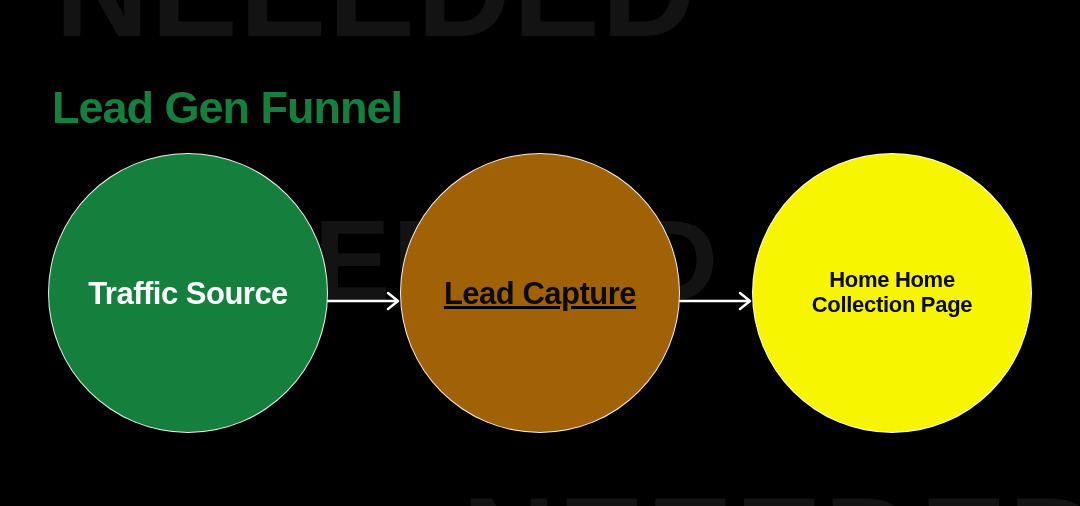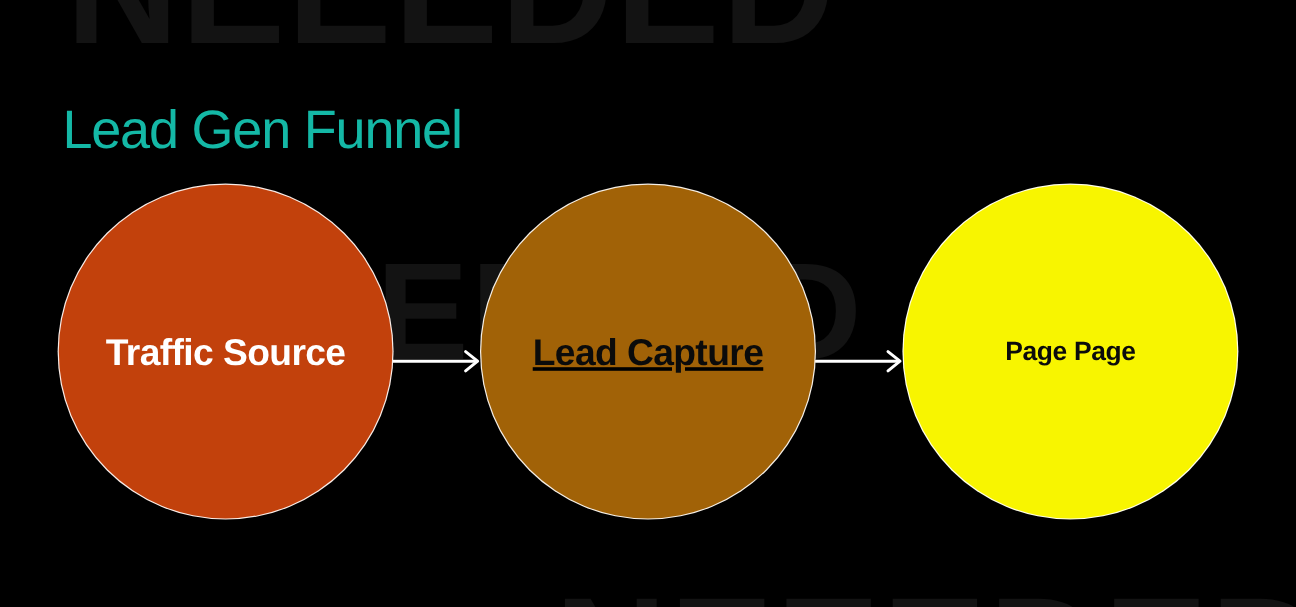--- a/index.html
+++ b/index.html
@@ -24,23 +24,23 @@
     white-space:nowrap;
     user-select:none;
   }
   .wm-top{left:55px;top:-74px;}
   .wm-mid{left:150px;top:203px;font-size:115px;z-index:0;}
   .wm-bottom{left:462px;top:478px;}
   .page-title{
     position:absolute;
     left:52px;top:52px;
     font-size:45px;
-    font-weight:normal;
+    font-weight:bold;
     letter-spacing:-1px;
-    color:#14b8a6;
+    color:#15803d;
     z-index:3;
   }
   .node{
     position:absolute;
     top:153px;
     width:280px;height:280px;
     border-radius:50%;
     border:1.5px solid rgba(255,255,255,0.9);
     box-sizing:border-box;
     display:flex;
@@ -81,25 +81,26 @@
     <g stroke="#FFFFFF" stroke-width="2.5" fill="none" stroke-linecap="round" stroke-linejoin="round">
       <line x1="326" y1="301" x2="397" y2="301"></line>
       <polyline points="388,293 398,301 388,309"></polyline>
     </g>
     <g stroke="#FFFFFF" stroke-width="2.5" fill="none" stroke-linecap="round" stroke-linejoin="round">
       <line x1="680" y1="301" x2="749" y2="301"></line>
       <polyline points="740,293 750,301 740,309"></polyline>
     </g>
   </svg>
 
-  <div class="node node-1" style="background: #c2410c;">
+  <div class="node node-1" style="background: #15803d;">
     <span class="line">Traffic Source</span>
   </div>
 
   <div class="node node-2" style="background: #a16207; text-decoration: underline;">
     <span class="line">Lead Capture</span>
   </div>
 
   <div class="node node-3" style="background: rgb(248, 245, 0);">
-    <span class="line">Page Page</span>
+    <span class="line">Home Home</span>
+    <span class="line">Collection Page</span>
   </div>
 
 </div>
 
 </body></html>

